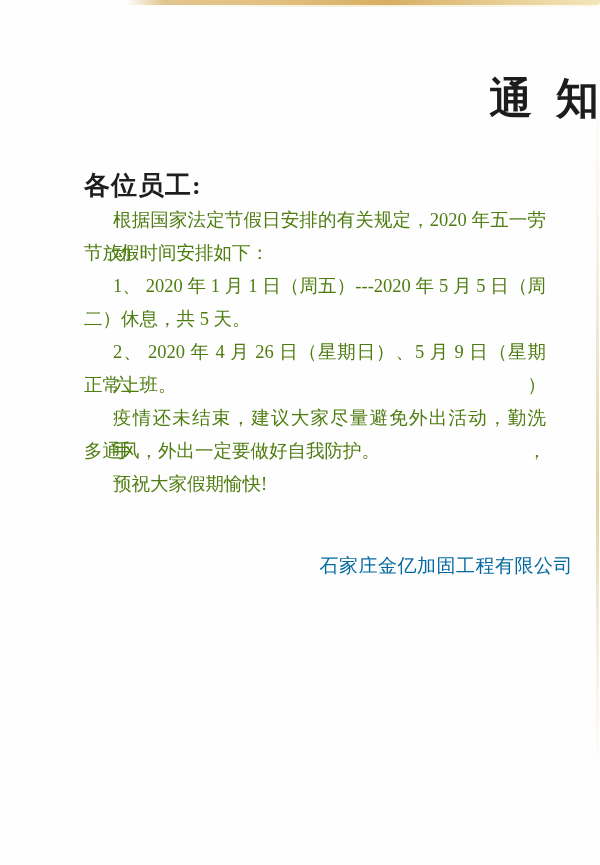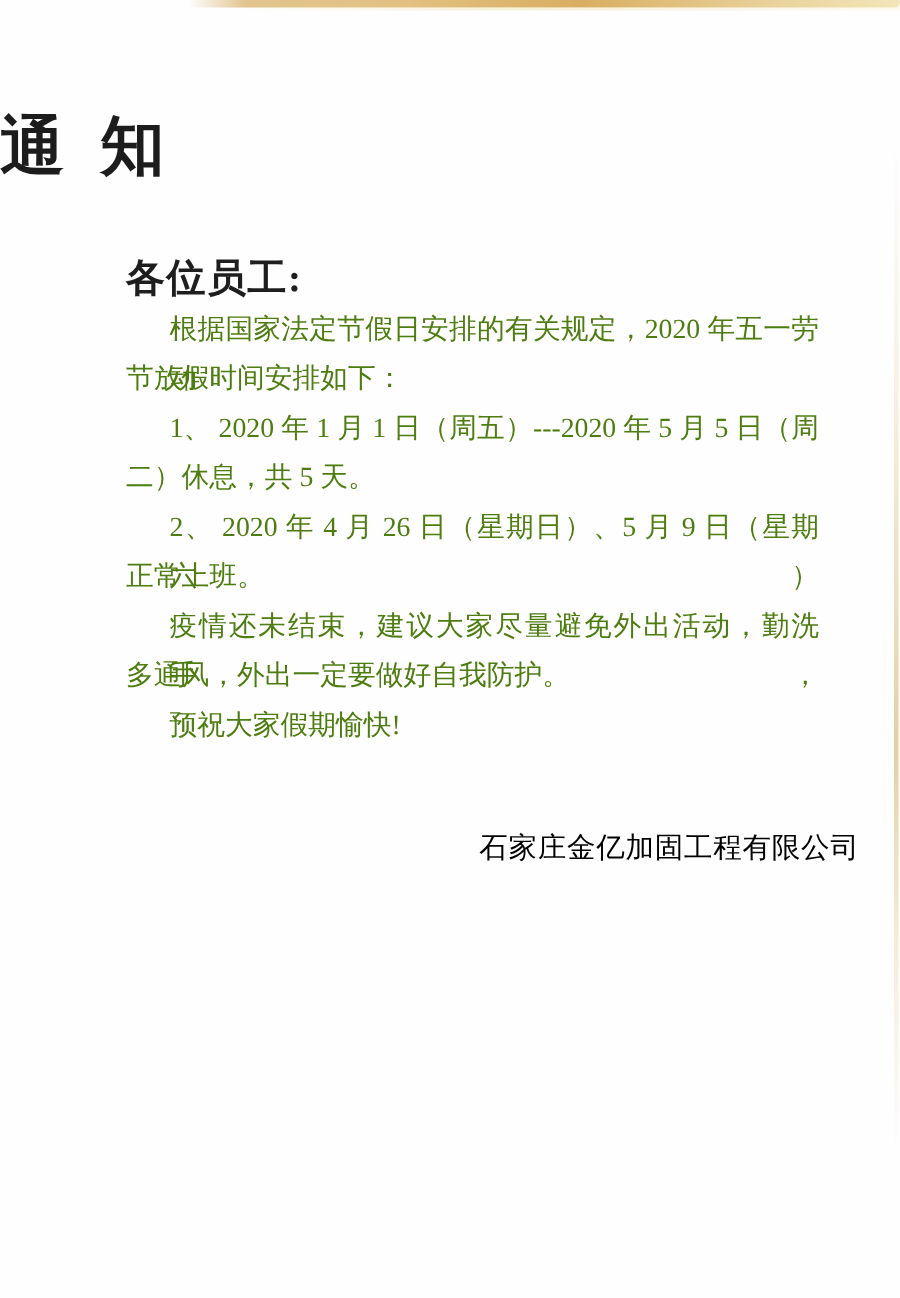--- a/index.html
+++ b/index.html
@@ -40,21 +40,21 @@
     background: linear-gradient(to bottom,
       rgba(214,180,100,0) 0%,
       rgba(214,180,100,0.18) 25%,
       rgba(205,168,88,0.40) 48%,
       rgba(205,168,88,0.55) 60%,
       rgba(214,180,100,0.25) 78%,
       rgba(214,180,100,0) 100%);
   }
   .title {
     position: absolute; top: 74px; left: 0; width: 600px;
-    text-align: left;
+    text-align: right;
     font-size: 43px; line-height: 50px;
     font-weight: 600;
     color: #1c1c1c;
     word-spacing: 11px;
     letter-spacing: 1px;
   }
   .content {
     position: absolute; top: 168px; left: 84px; width: 462px;
     color: #272727;
   }
@@ -70,21 +70,21 @@
     color: #4d7c0f;
   }
   .line.fill {
     text-align: justify;
     text-align-last: justify;
   }
   .line.indent { padding-left: 29px; }
   .signature {
     position: absolute; top: 549px; right: 27px;
     text-align: right;
-    color: #000000;
+    color: #0369a1;
   }
   .signature .company {
     font-size: 19px; line-height: 33px; height: 33px;
     letter-spacing: 0.5px;
   }
   .signature .date {
     font-size: 19px; line-height: 36px; height: 36px;
     padding-right: 26px;
   }
 </style>

